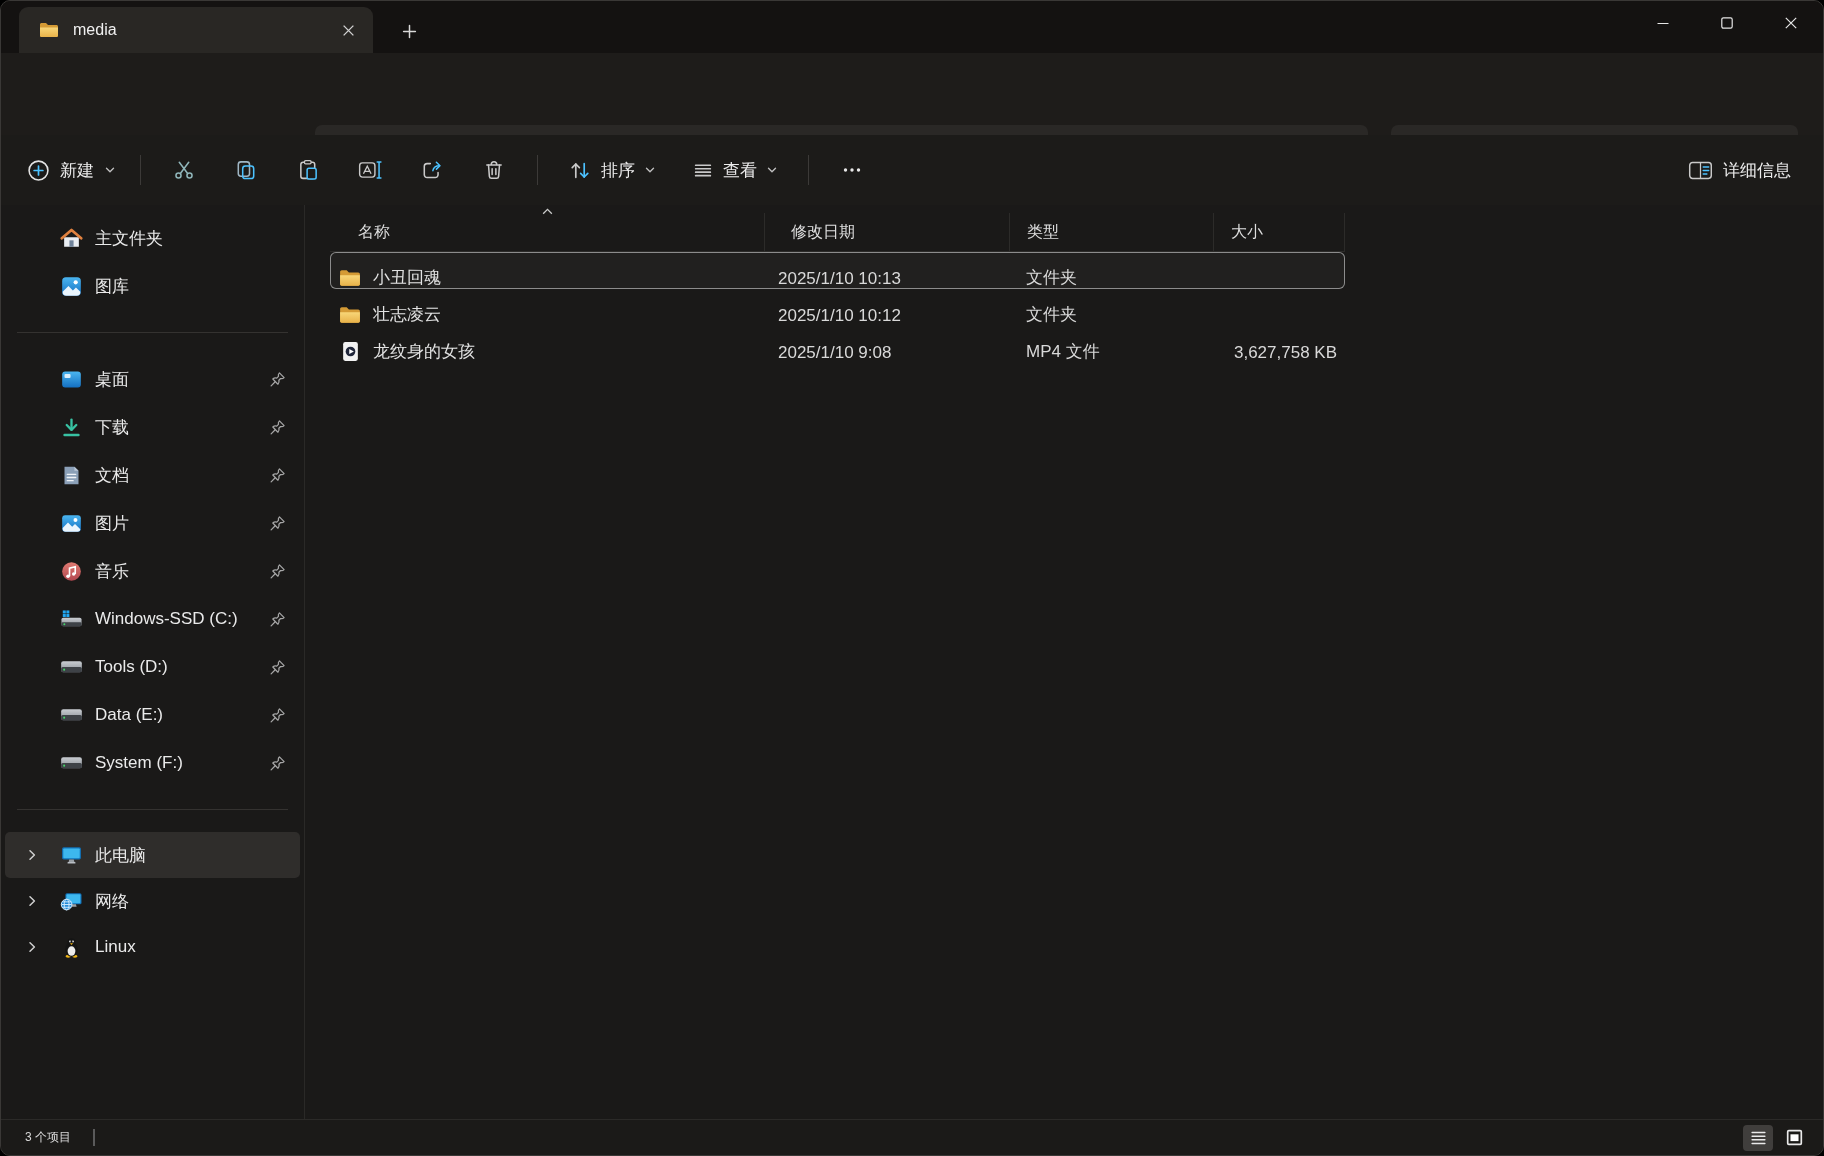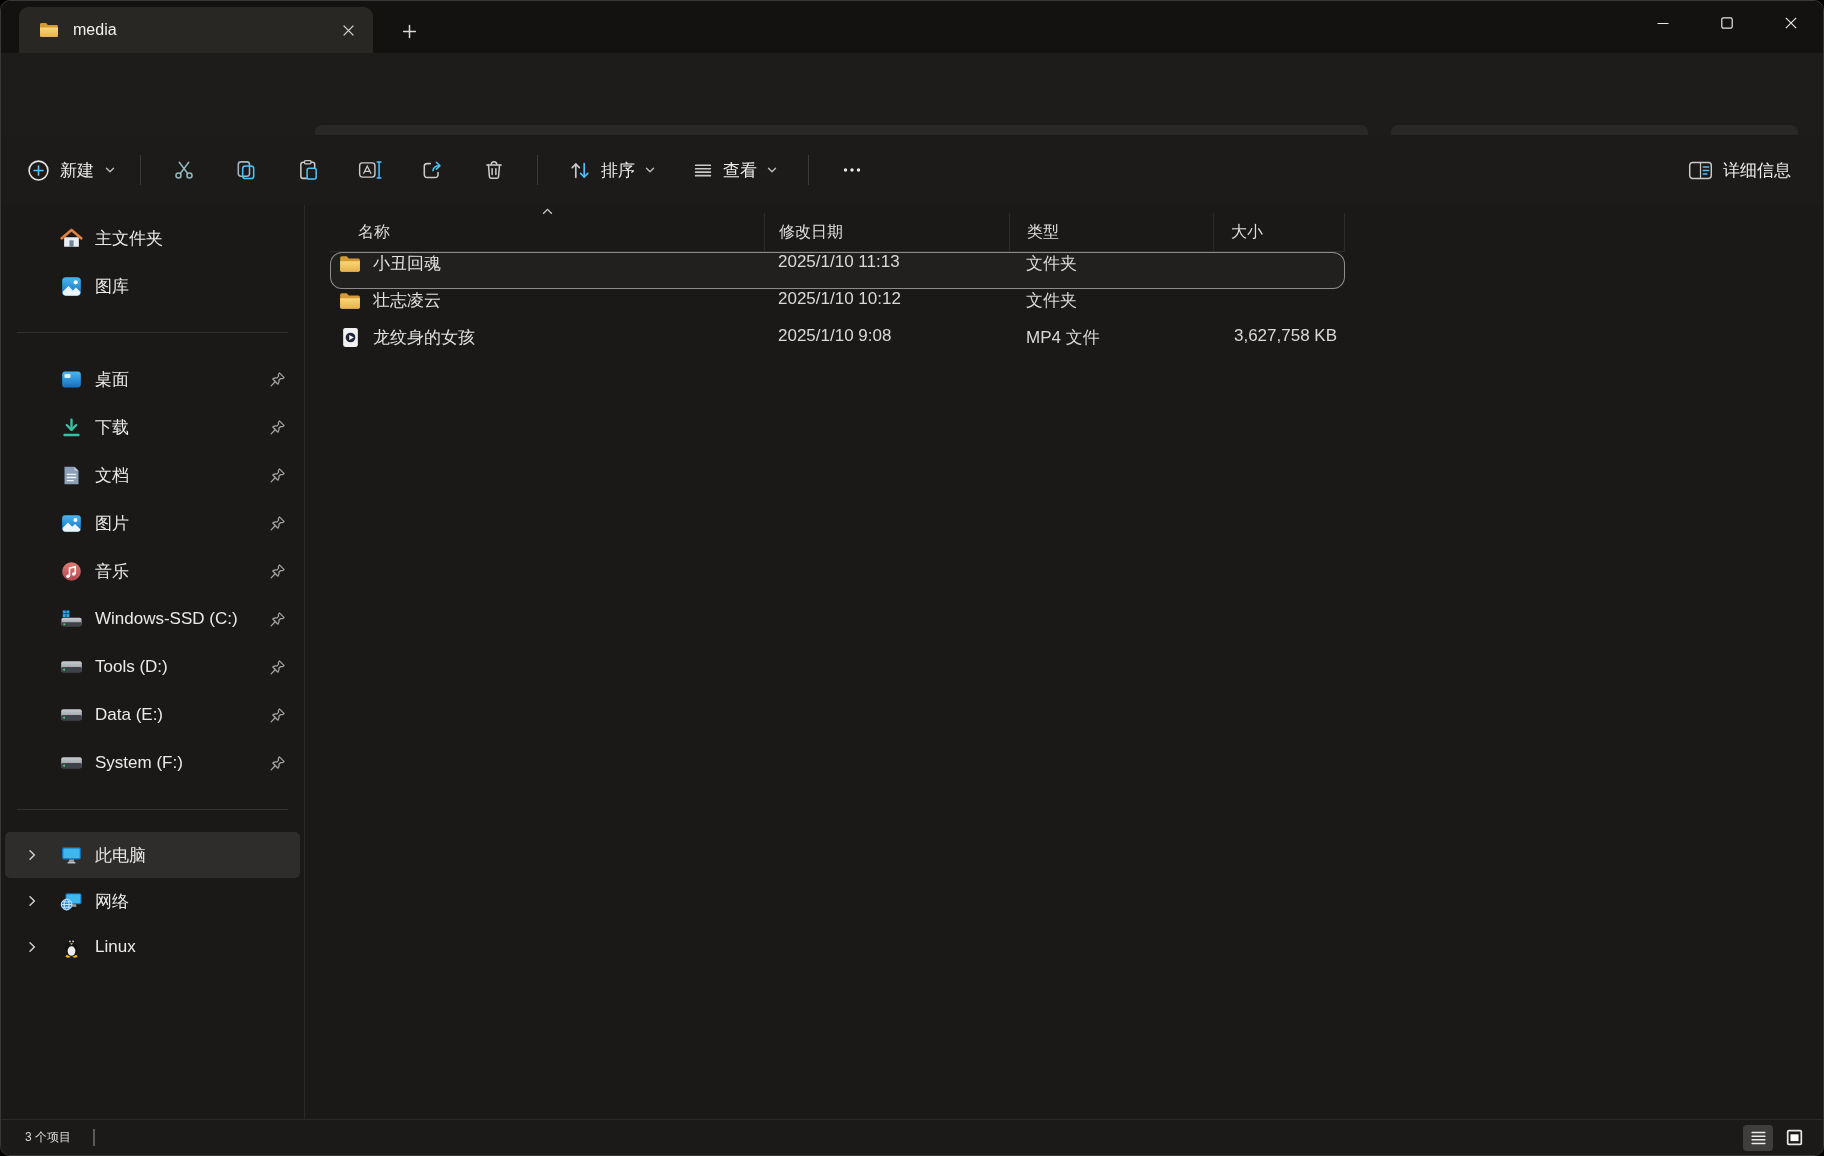--- a/index.html
+++ b/index.html
@@ -48,25 +48,25 @@
   .side-label{font-size:17px;color:#eaeaea;margin-left:11px;white-space:nowrap;flex:1;}
   .pin-slot{width:18px;height:18px;flex:none;display:flex;align-items:center;justify-content:center;}
   .side-divider{height:1px;background:#343230;margin:22px 16px;}
 
   
   .pane{position:absolute;left:305px;top:0;right:0;height:100%;}
   .table{position:absolute;left:24px;top:8px;width:1015px;}
   .thead{display:flex;height:38px;align-items:center;border-bottom:1px solid #2c2b29;position:relative;}
   .th{font-size:16px;color:#dedede;box-sizing:border-box;height:100%;display:flex;align-items:center;}
   .th.c-name{width:434px;padding-left:28px;}
-  .th.c-date{width:245px;padding-left:14px;border-left:1px solid #2c2b29;}
+  .th.c-date{width:245px;padding-left:26px;border-left:1px solid #2c2b29;}
   .th.c-type{width:204px;padding-left:17px;border-left:1px solid #2c2b29;}
   .th.c-size{width:132px;padding-left:17px;border-left:1px solid #2c2b29;border-right:1px solid #2c2b29;}
   .sort-ind{position:absolute;left:211px;top:-6px;}
-  .trow{display:flex;height:37px;align-items:flex-start;border-radius:12px;}
+  .trow{display:flex;height:37px;align-items:flex-end;border-radius:6px;}
   .trow.selected{box-shadow:inset 0 0 0 1px #8c8c8c;background:#21201f;}
   .td{font-size:17px;color:#e2e2e2;box-sizing:border-box;white-space:nowrap;overflow:hidden;}
   .td.c-name{width:434px;display:flex;align-items:center;padding-left:8px;}
   .td.c-name .fname{margin-left:11px;}
   .td.c-date{width:245px;padding-left:14px;color:#d9d9d9;}
   .td.c-type{width:204px;padding-left:17px;color:#d9d9d9;}
   .td.c-size{width:132px;padding-right:8px;text-align:right;color:#d9d9d9;}
   .row-ico{width:24px;height:22px;display:flex;align-items:center;justify-content:center;flex:none;}
 
   
@@ -641,21 +641,21 @@
         <div class="trow selected">
           <div class="td c-name">
             <span class="row-ico">
               <svg width="22" height="18" viewBox="0 0 20 16">
                   <path d="M1 2.5C1 1.7 1.7 1 2.5 1H7l2 2h8.5C18.3 3 19 3.7 19 4.5V13.5C19 14.3 18.3 15 17.5 15H2.5C1.7 15 1 14.3 1 13.5Z" fill="#d49a35"></path>
                   <path d="M1 5.6H19V13.5C19 14.3 18.3 15 17.5 15H2.5C1.7 15 1 14.3 1 13.5Z" fill="url(#gFolder)"></path>
                 </svg>
             </span>
             <span class="fname">小丑回魂</span>
           </div>
-          <div class="td c-date">2025/1/10 11:13</div>
+          <div class="td c-date">2025/1/10 10:13</div>
           <div class="td c-type">文件夹</div>
           <div class="td c-size"></div>
         </div>
 
         <div class="trow">
           <div class="td c-name">
             <span class="row-ico">
               <svg width="22" height="18" viewBox="0 0 20 16">
                   <path d="M1 2.5C1 1.7 1.7 1 2.5 1H7l2 2h8.5C18.3 3 19 3.7 19 4.5V13.5C19 14.3 18.3 15 17.5 15H2.5C1.7 15 1 14.3 1 13.5Z" fill="#d49a35"></path>
                   <path d="M1 5.6H19V13.5C19 14.3 18.3 15 17.5 15H2.5C1.7 15 1 14.3 1 13.5Z" fill="url(#gFolder)"></path>

